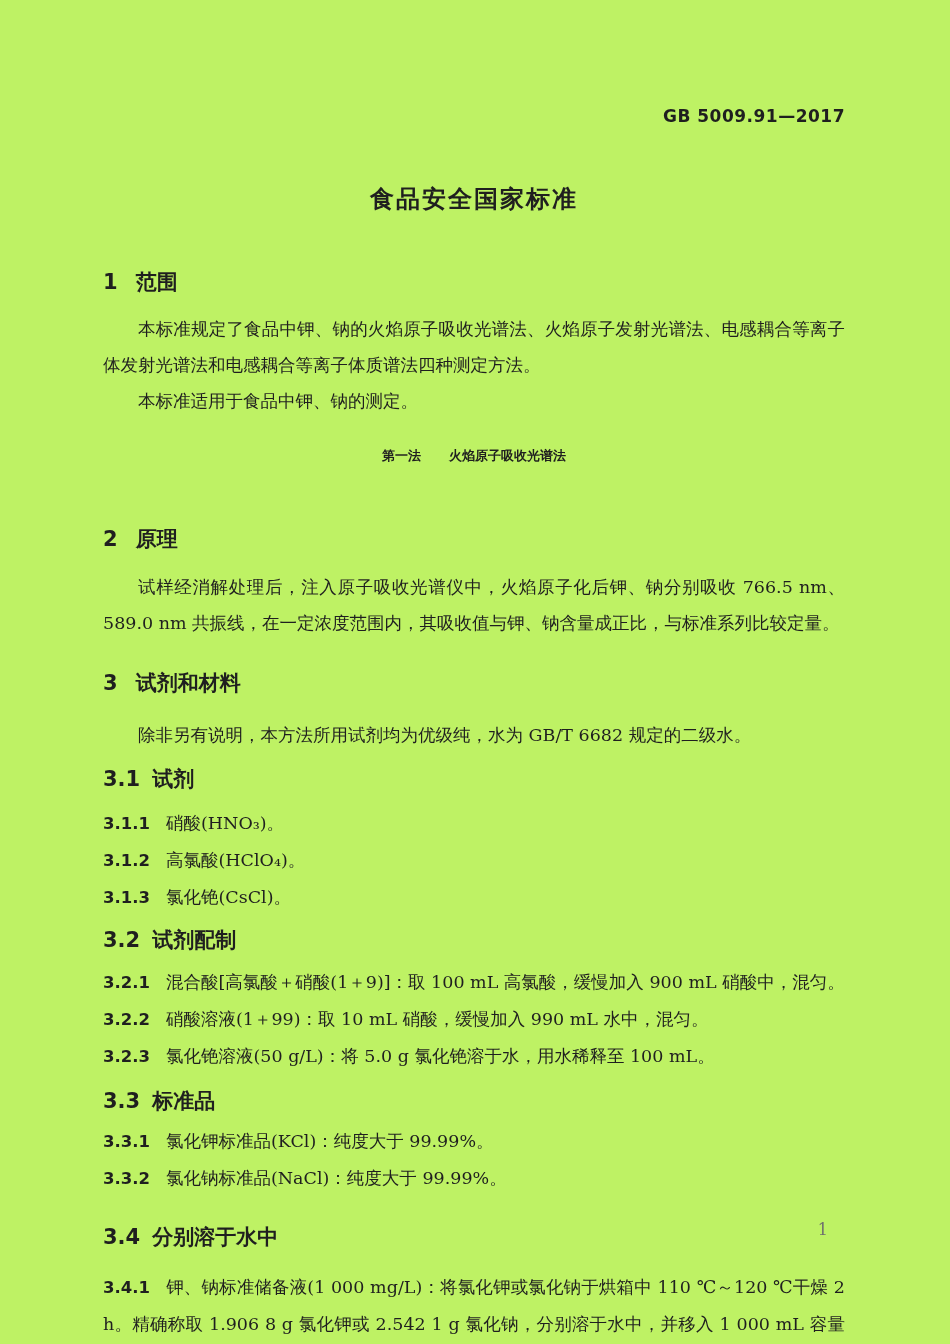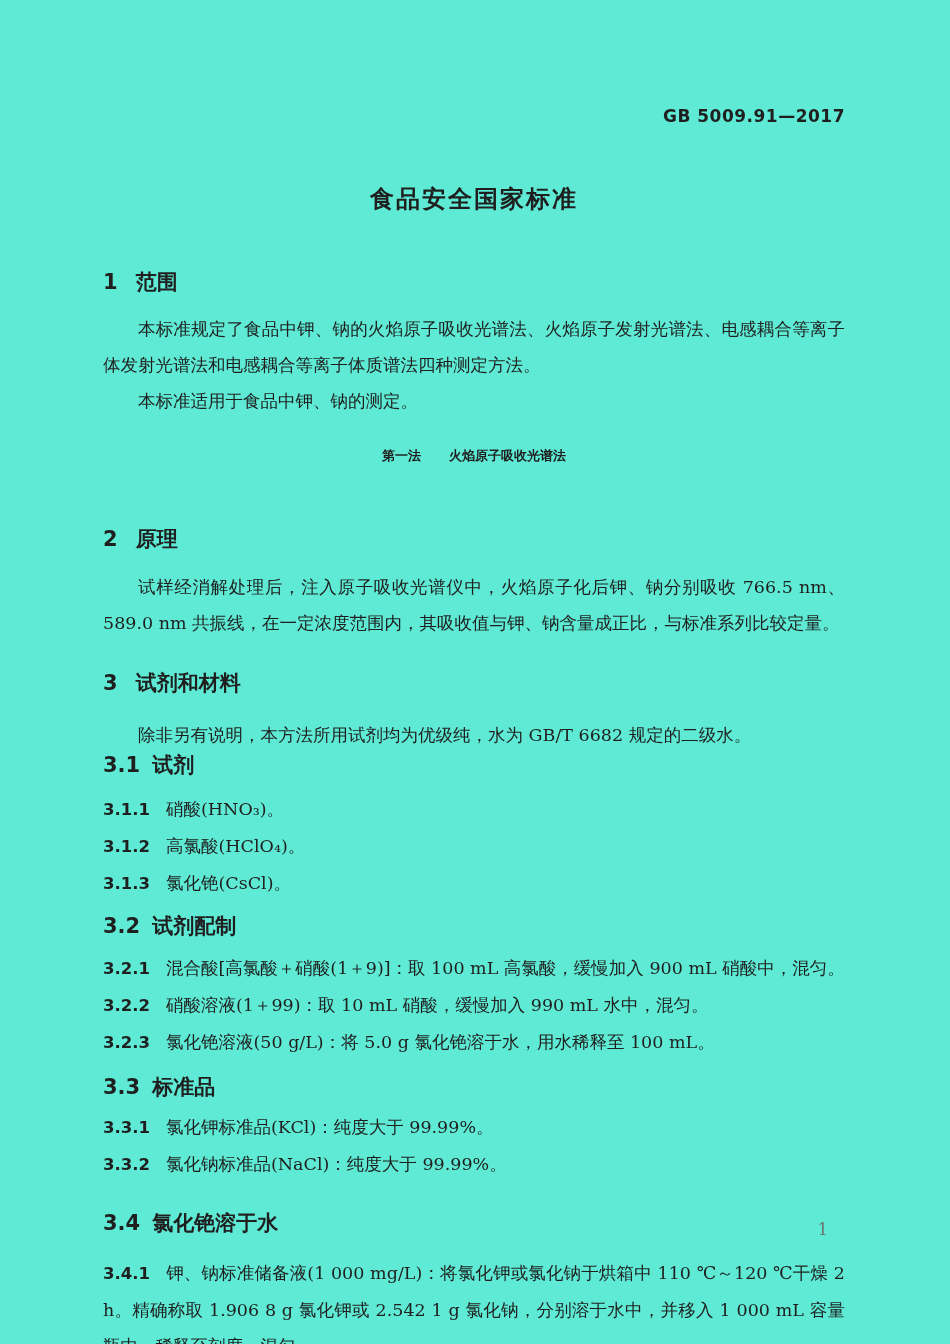--- a/index.html
+++ b/index.html
@@ -1,20 +1,20 @@
 <!DOCTYPE html>
 <html lang="zh"><head>
 <meta charset="utf-8">
 <style>
   html,body{margin:0;padding:0;background:#e8e8e8;}
   .page{
     position:relative;
     width:950px;height:1344px;
     margin:0 auto;
-    background:#5eead4;
+    background:#bef264;
     box-sizing:border-box;
     padding:106px 105px 0 103px;
     overflow:hidden;
     color:#1f1f1f;
     font-family:"DejaVu Serif","Liberation Serif",serif;
   }
   .gb-code{
     text-align:right;
     font-family:"DejaVu Sans","Liberation Sans",sans-serif;
     font-weight:bold;
@@ -33,21 +33,21 @@
   .sec-h{
     font-family:"DejaVu Sans","Liberation Sans",sans-serif;
     font-weight:bold;
     font-size:21px;line-height:24px;
   }
   .sec-h .num{margin-right:18px;}
   .sec-h.sub .num{margin-right:12px;}
   .h-scope{margin-top:56px;}
   .h-principle{margin-top:58px;}
   .h-reagents{margin-top:30px;}
-  .h-31{}
+  .h-31{margin-top:14px;}
   .h-32{margin-top:12px;}
   .h-33{margin-top:14px;}
   .h-34{margin-top:28px;}
   p.body{
     margin:0;
     font-size:17.5px;
     line-height:36px;
     text-align:justify;
   }
   p.indent{text-indent:2em;}
@@ -128,21 +128,21 @@
 
   <div class="sec-h sub h-33">
     <span class="num">3.3</span><span class="ttl">标准品</span>
   </div>
   <div class="items items3">
     <p class="body item"><span class="inum">3.3.1</span><span>氯化钾标准品(KCl)：纯度大于 99.99%。</span></p>
     <p class="body item"><span class="inum">3.3.2</span><span>氯化钠标准品(NaCl)：纯度大于 99.99%。</span></p>
   </div>
 
   <div class="sec-h sub h-34">
-    <span class="num">3.4</span><span class="ttl">氯化铯溶于水</span>
+    <span class="num">3.4</span><span class="ttl">分别溶于水中</span>
   </div>
   <div class="items items4">
     <p class="body item"><span class="inum">3.4.1</span><span>钾、钠标准储备液(1 000 mg/L)：将氯化钾或氯化钠于烘箱中 110 ℃～120 ℃干燥 2 h。精确称取 1.906 8 g 氯化钾或 2.542 1 g 氯化钠，分别溶于水中，并移入 1 000 mL 容量瓶中，稀释至刻度，混匀，</span></p>
   </div>
 
   <div class="page-num">1</div>
 
 </div>
 
 </body></html>

